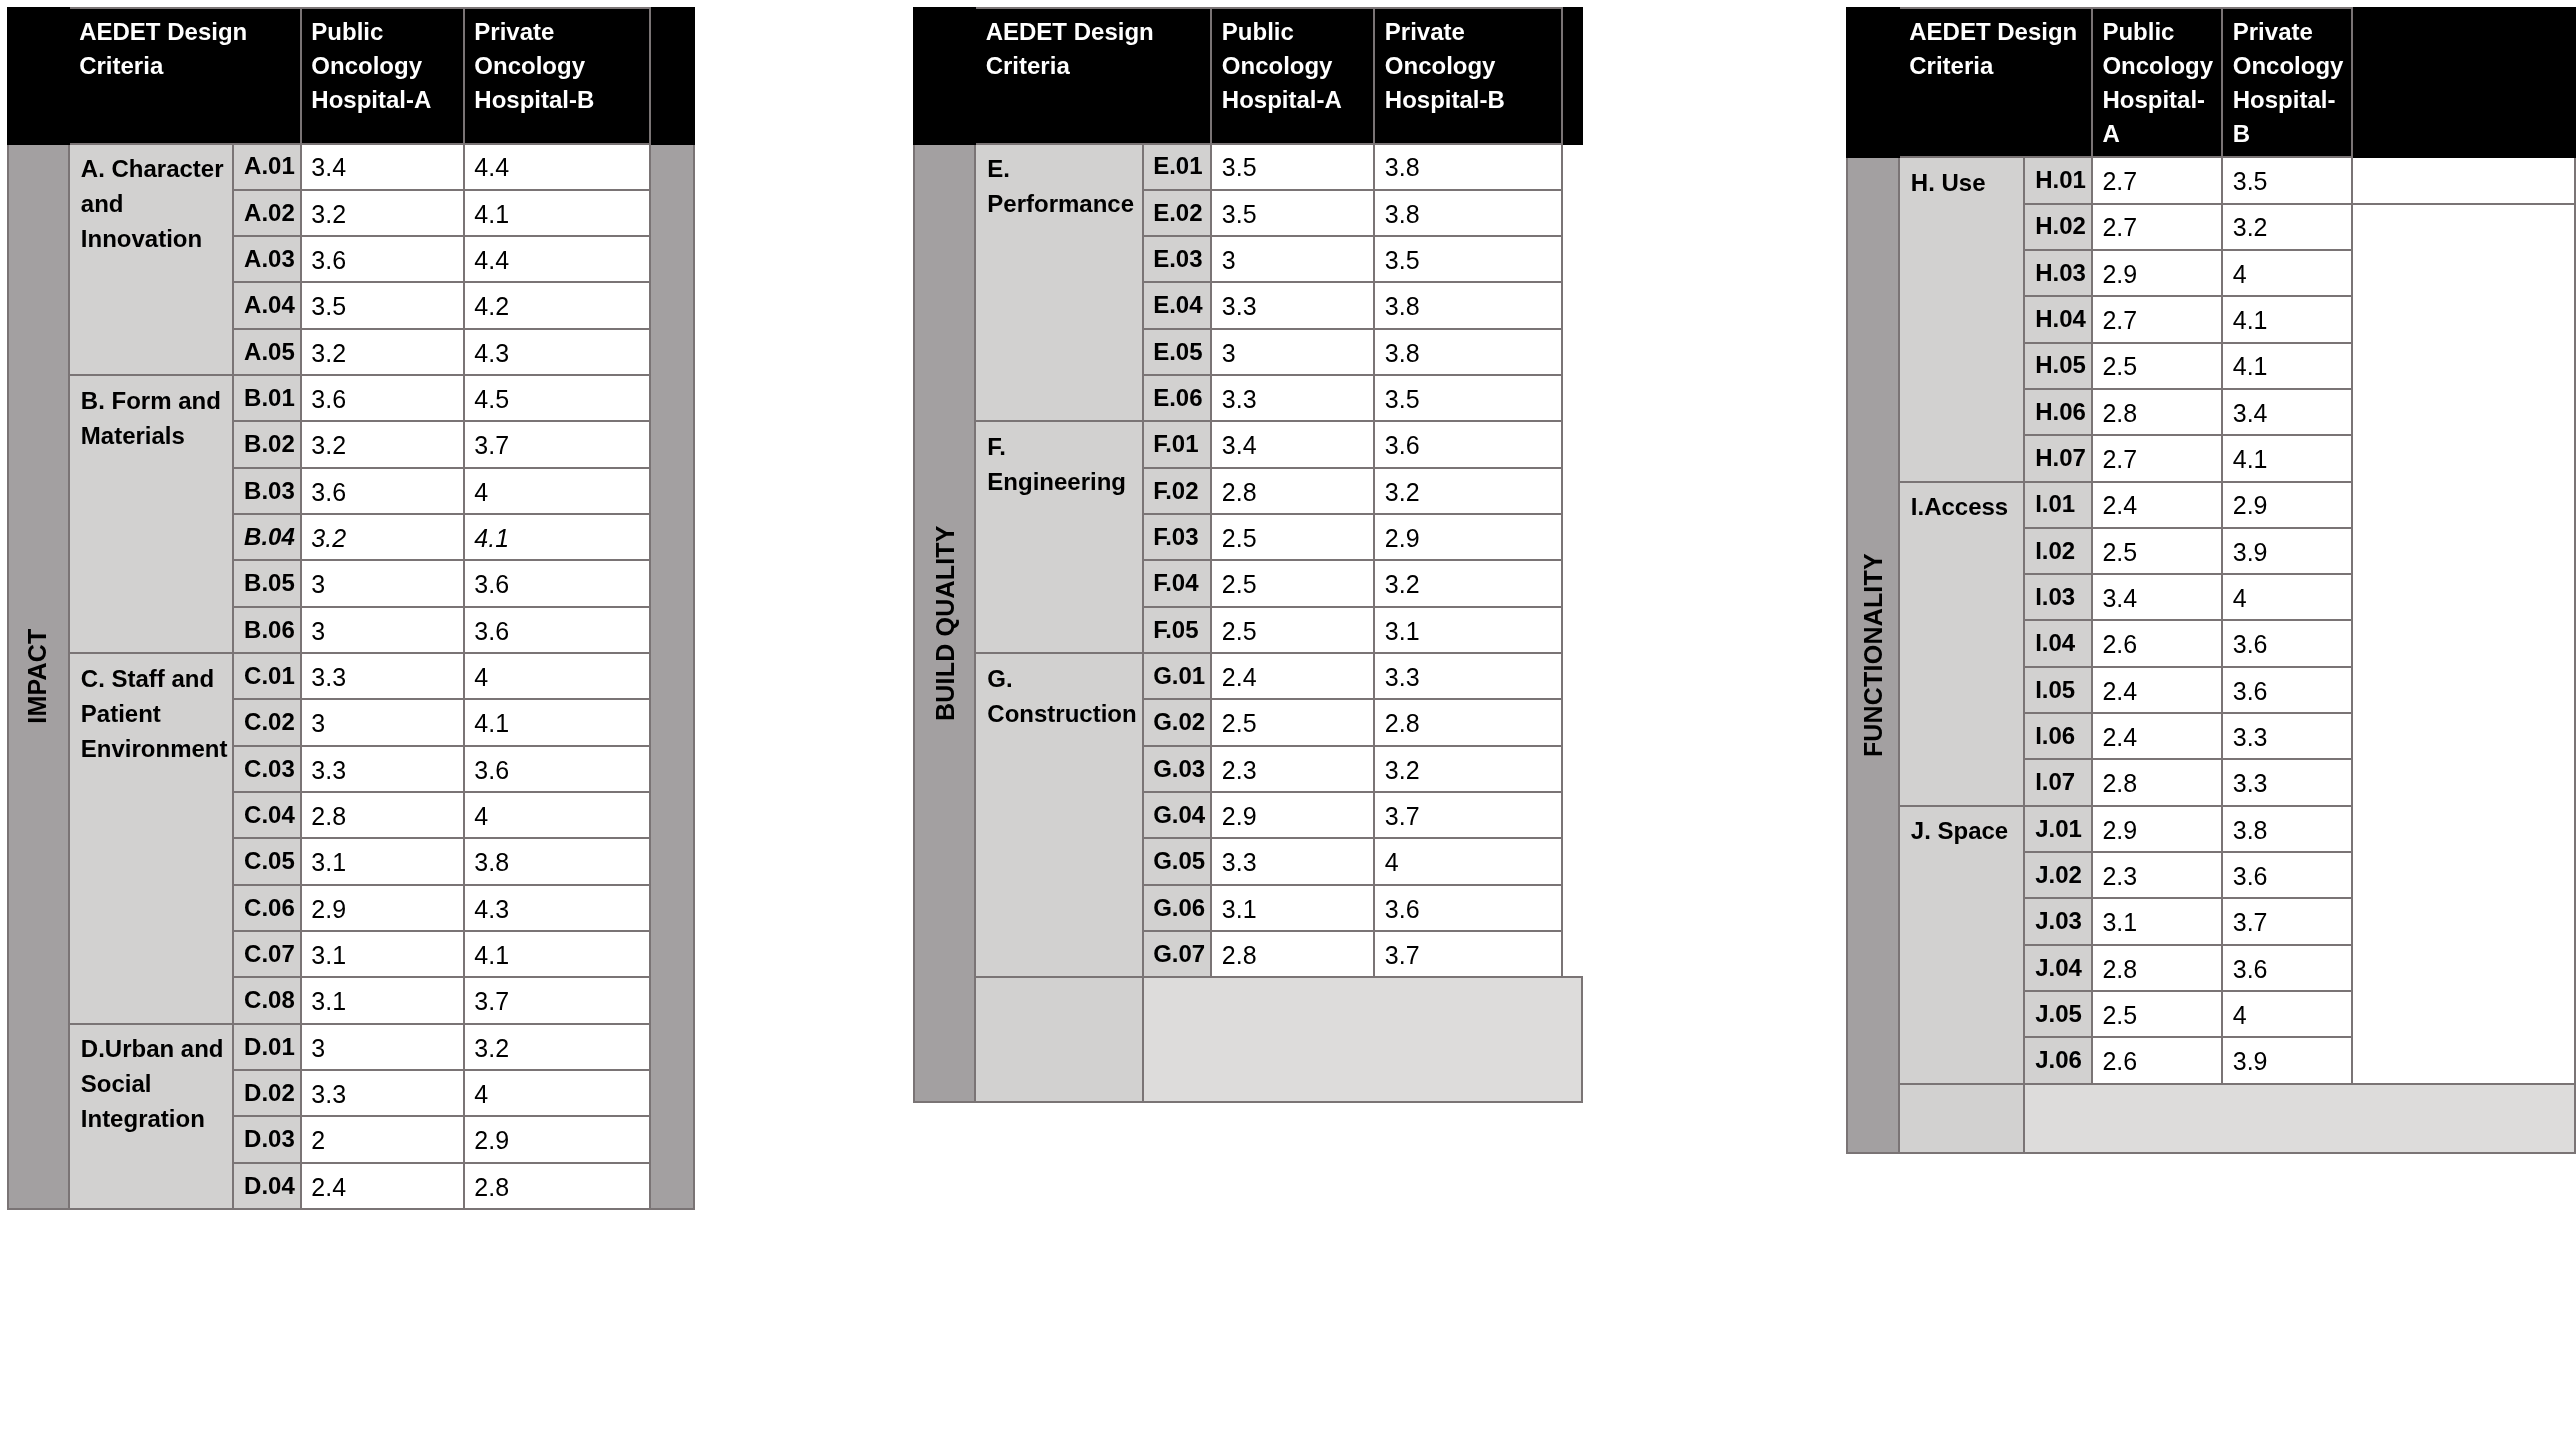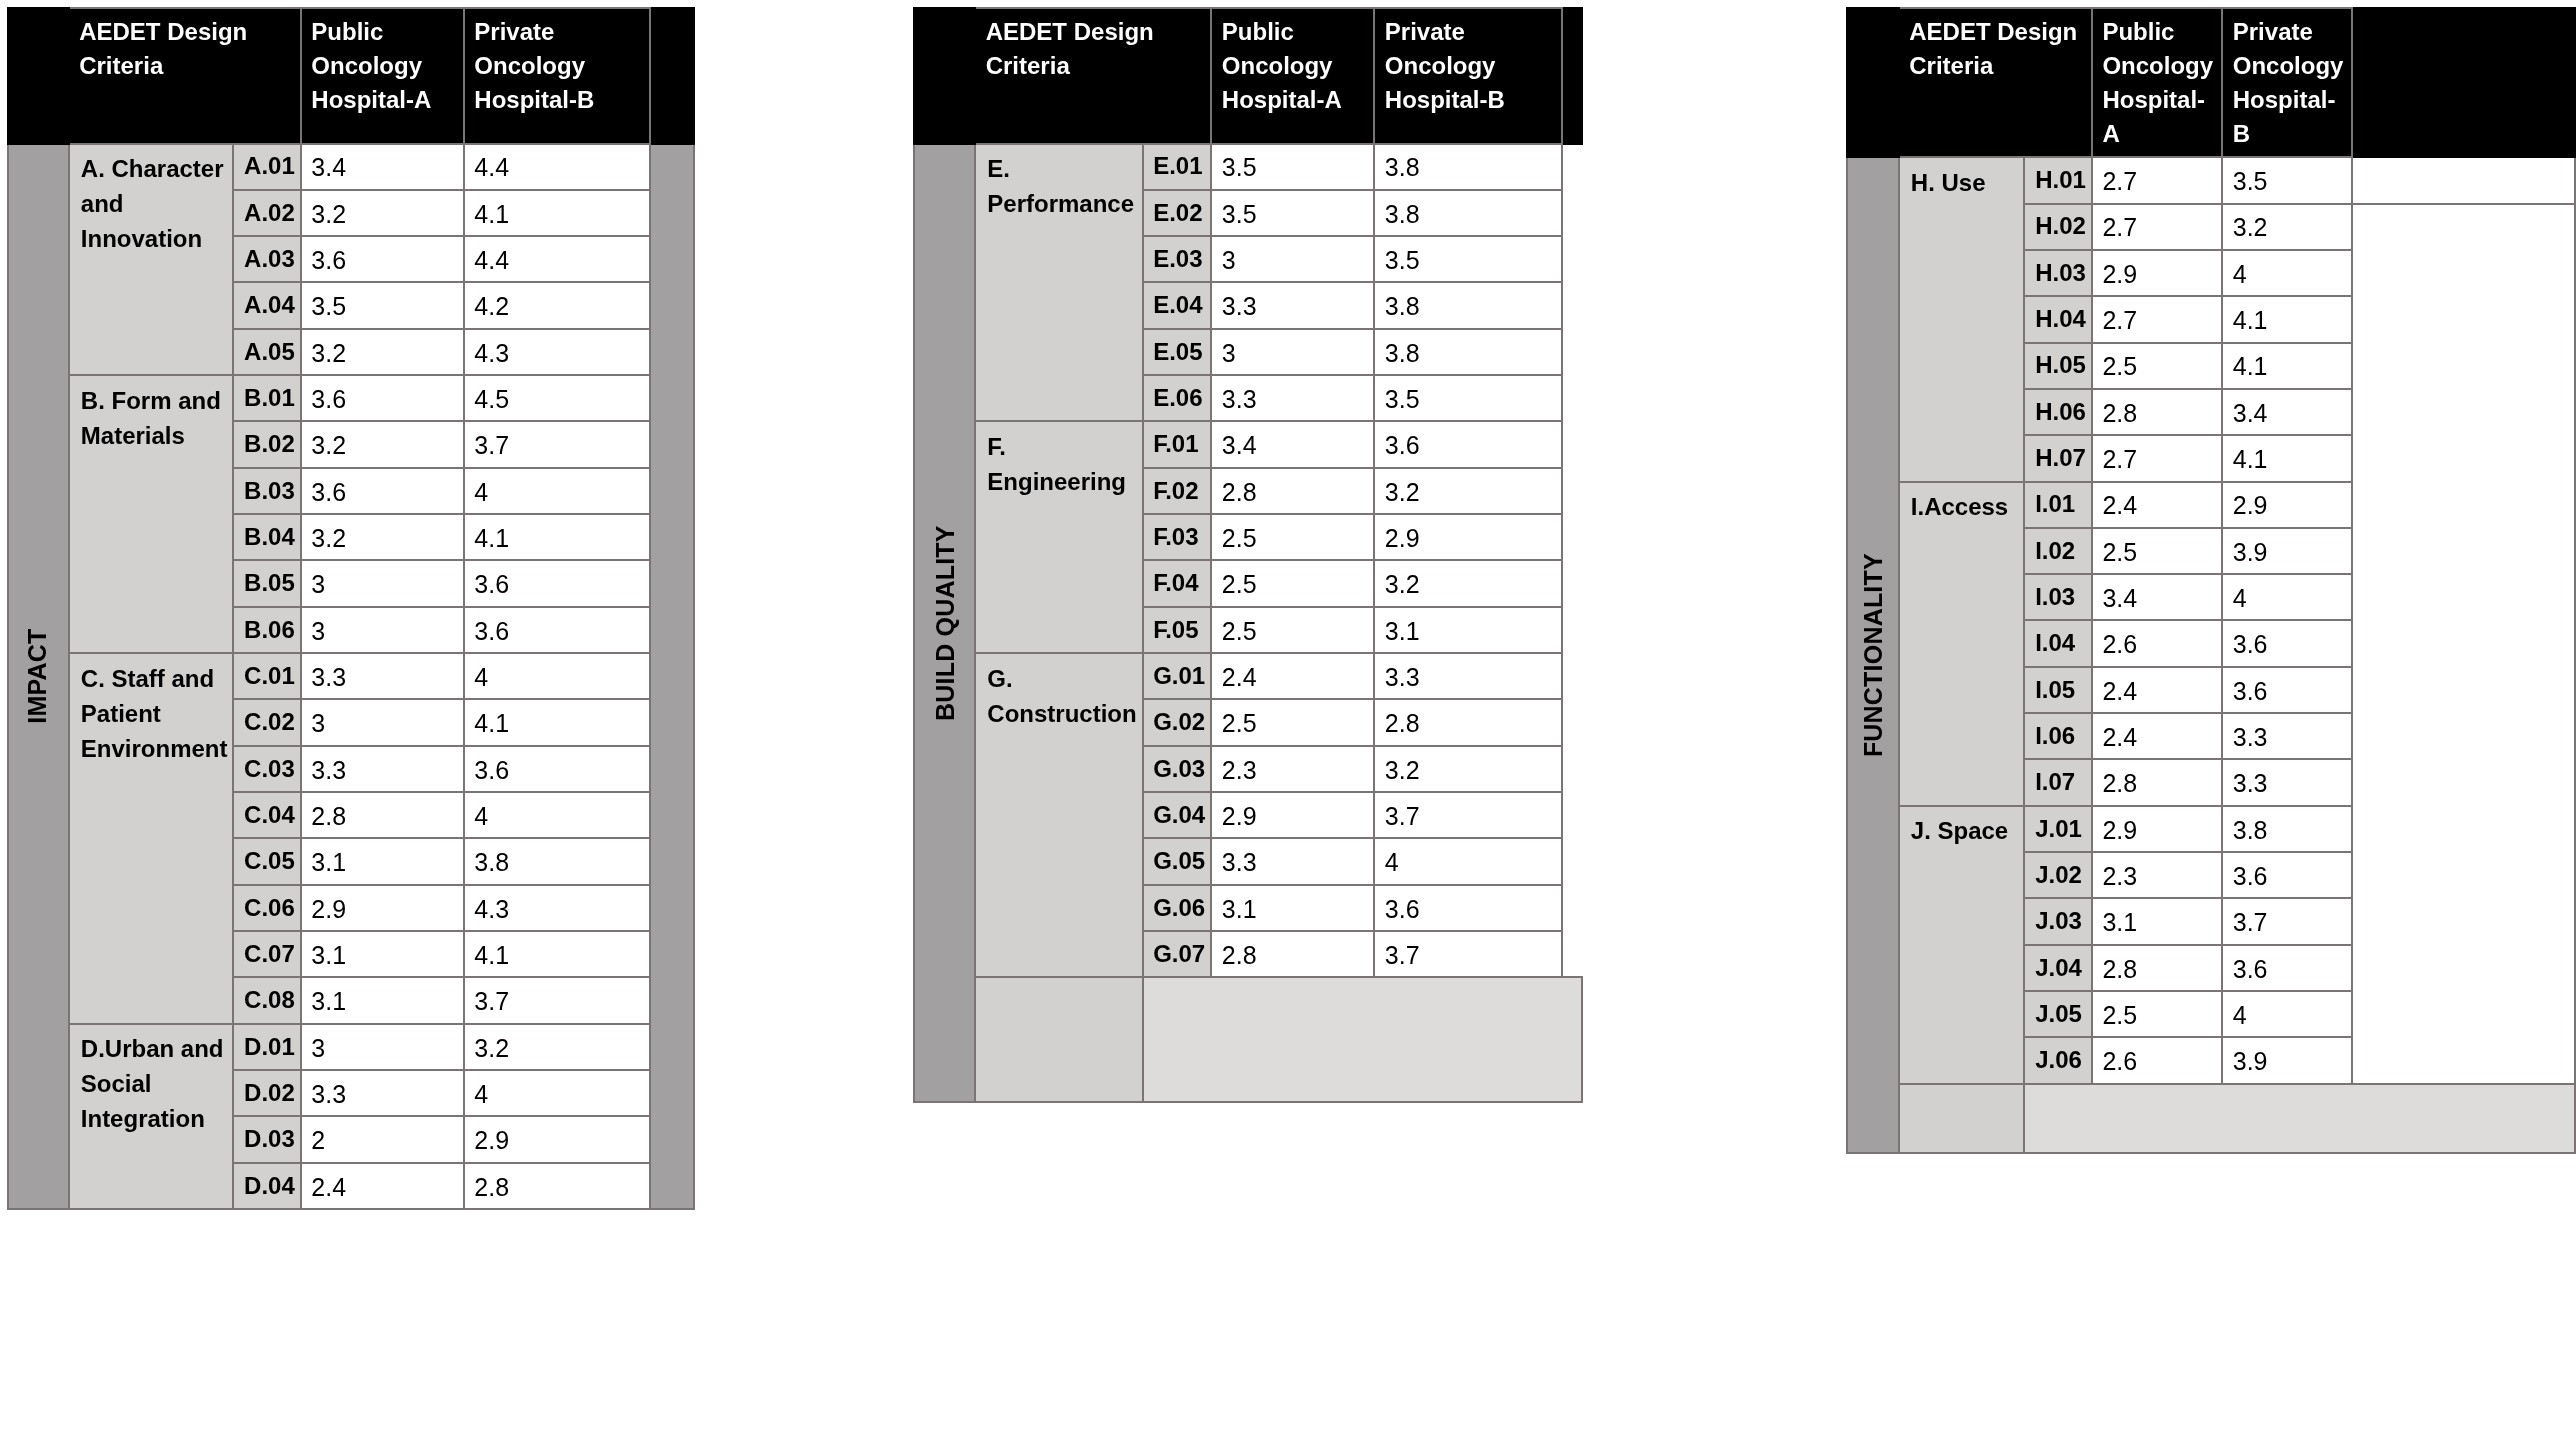--- a/index.html
+++ b/index.html
@@ -167,21 +167,21 @@
           <tr style="height: 27px;">
             <td class="code">B.02</td>
             <td class="val">3.2</td>
             <td class="val">3.7</td>
           </tr>
           <tr style="height: 27px;">
             <td class="code">B.03</td>
             <td class="val">3.6</td>
             <td class="val">4</td>
           </tr>
-          <tr style="height: 27px;">
+          <tr style="height: 27px; font-style: italic;">
             <td class="code">B.04</td>
             <td class="val">3.2</td>
             <td class="val">4.1</td>
           </tr>
           <tr style="height: 27px;">
             <td class="code">B.05</td>
             <td class="val">3</td>
             <td class="val">3.6</td>
           </tr>
           <tr style="height: 27px;">

